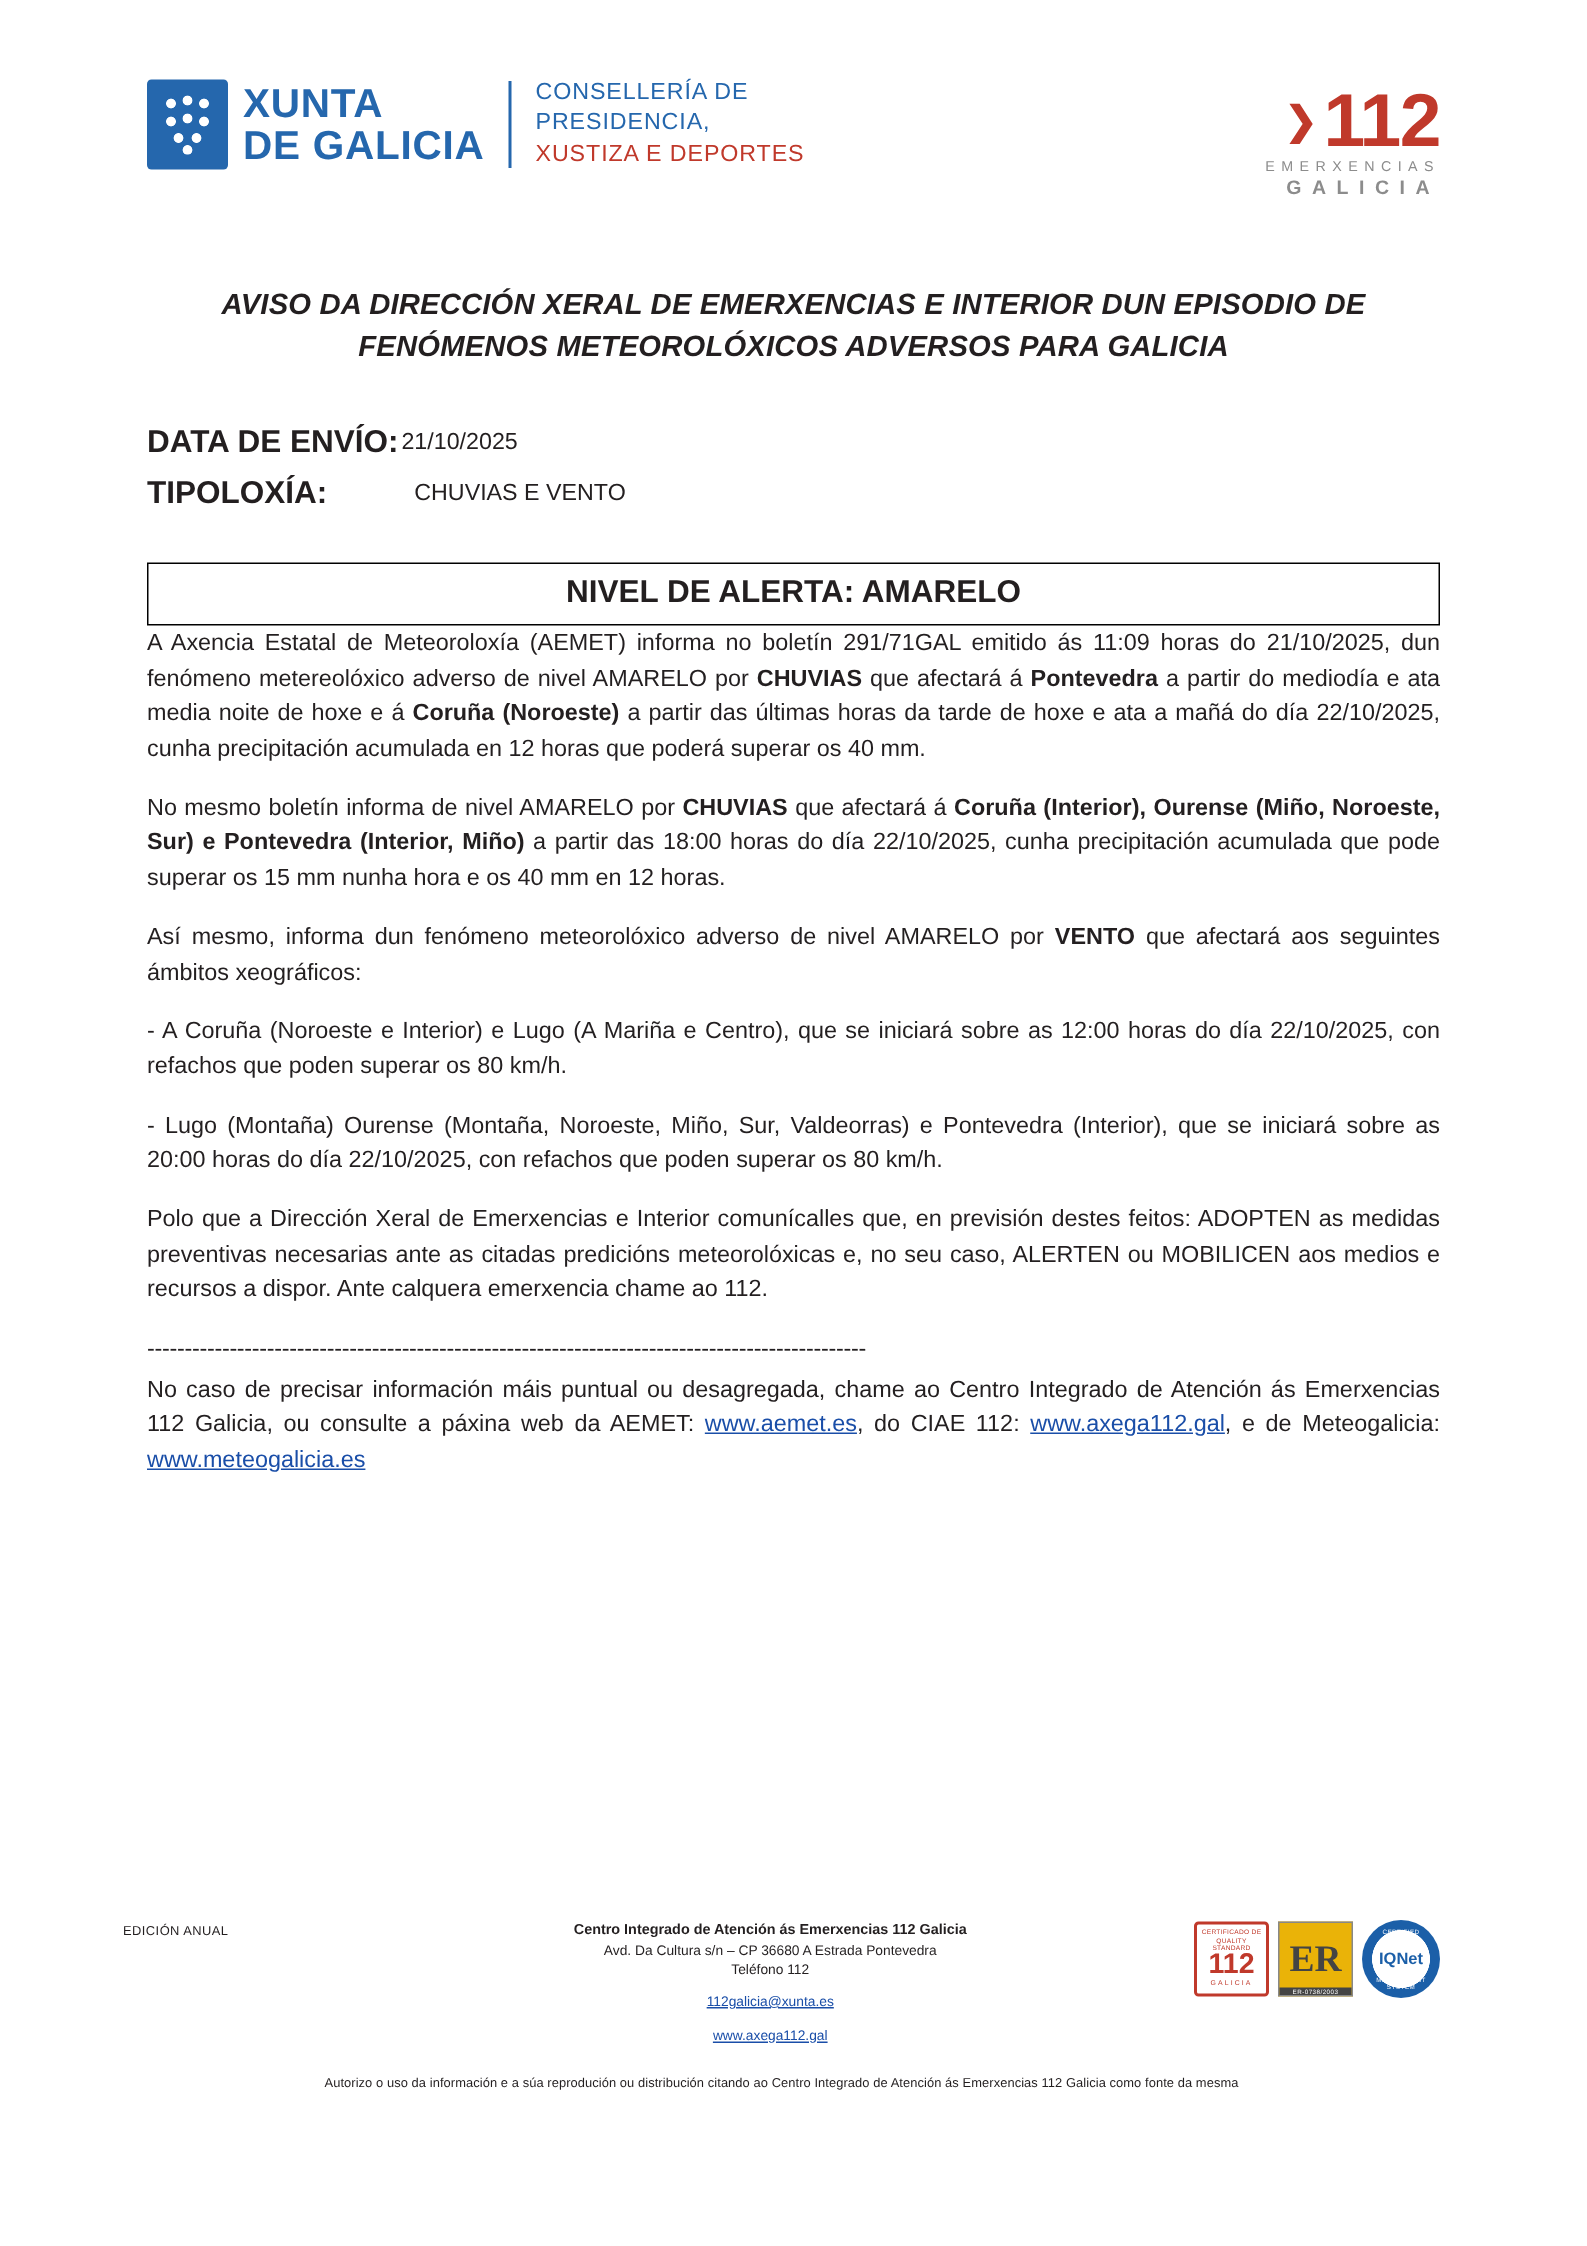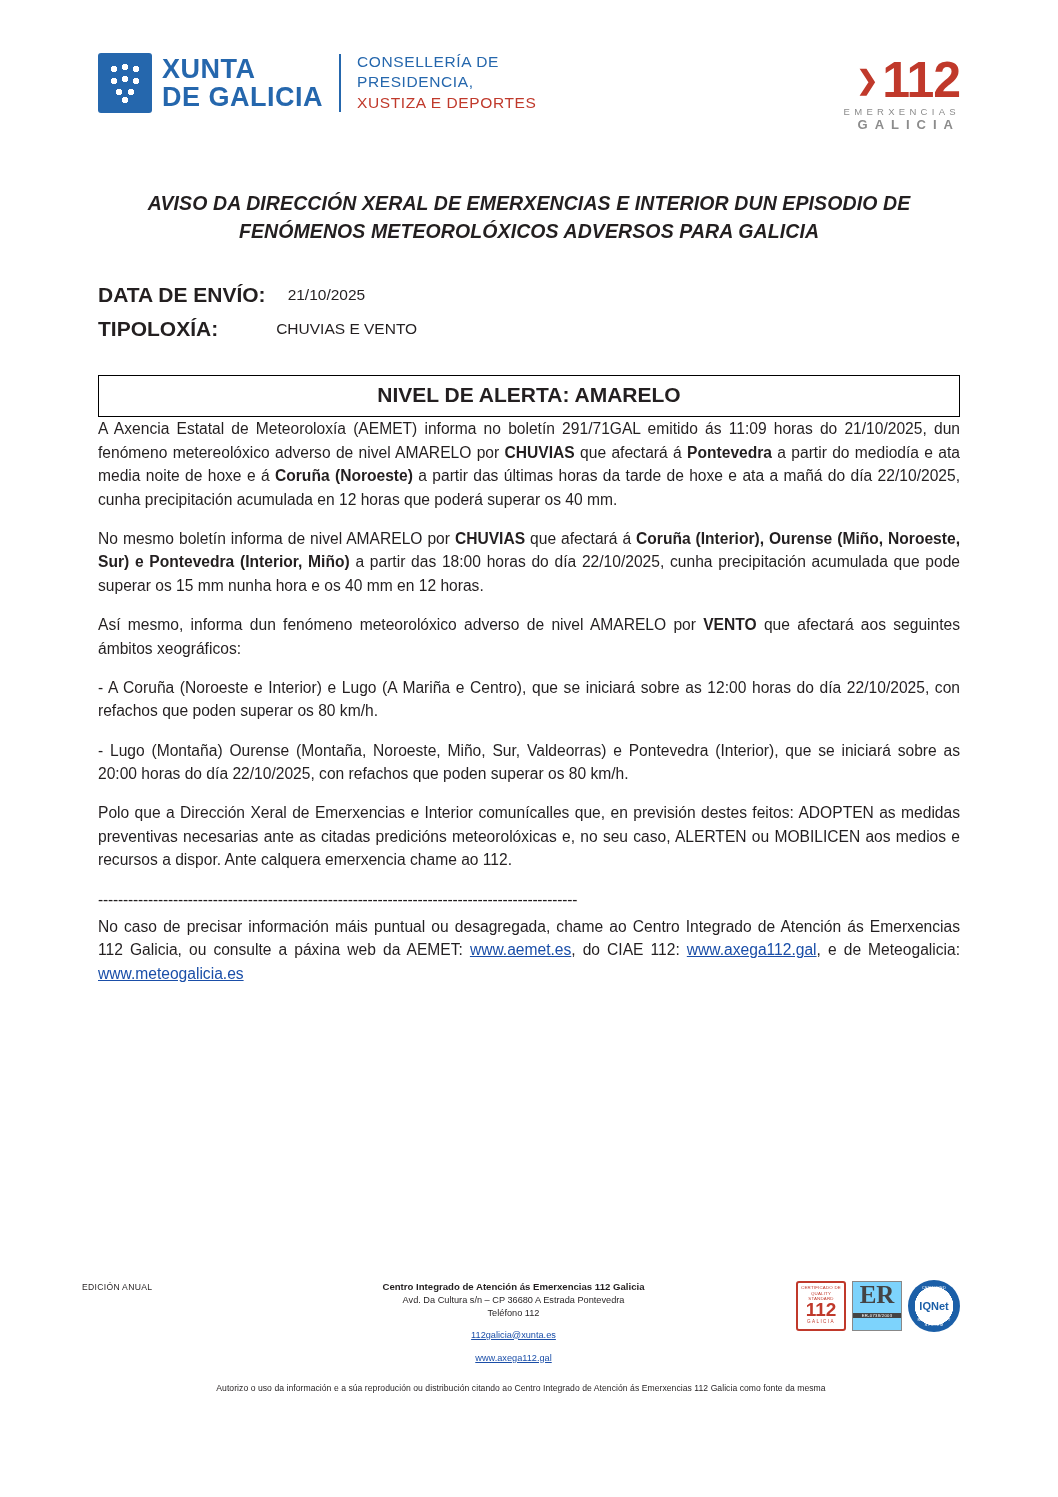--- a/index.html
+++ b/index.html
@@ -70,21 +70,21 @@
     font-weight: bold;
     line-height: 1.42;
     letter-spacing: .1px;
     font-style: italic;
   }
 
   
   .meta { margin-top: 38px; }
   .meta-row { display: flex; align-items: center; margin-bottom: 8px; }
   .meta-label { font-size: 21px; font-weight: bold; }
-  .meta-value { font-size: 15.5px; margin-left: 22px; }
+  .meta-value { font-size: 15.5px; margin-left: 2px; }
   .meta-row.second { margin-top: 10px; }
   .meta-row.second .meta-value { margin-left: 58px; }
 
   
   .alert-box {
     margin-top: 34px;
     border: 1px solid #000;
     text-align: center;
     padding: 7px 0 9px;
     font-size: 21px;
@@ -116,22 +116,22 @@
   .badge112 .ring {
     position: absolute; top: 2px; left: 3px; right: 3px; height: 16px;
     font-size: 4.4px; color: #c0392b; text-align: center; line-height: 1.25; letter-spacing: .2px;
   }
   .badge112 .n {
     font-size: 19px; font-weight: bold; color: #c0392b; margin-top: 12px; line-height: 1;
   }
   .badge112 .t { font-size: 4.6px; color: #c0392b; letter-spacing: 1.4px; }
 
   .badgeER {
-    width: 50px; height: 50px; border: 1px solid #888; background: #7dd3fc;
-    display: flex; flex-direction: column; align-items: center; justify-content: flex-start;
+    width: 50px; height: 50px; border: 1px solid #888; background: #eab308;
+    display: flex; flex-direction: column; align-items: center; justify-content: flex-end;
   }
   .badgeER .er { font-size: 25px; font-weight: bold; color: #444; line-height: 1; font-family: "Liberation Serif", serif; }
   .badgeER .bar { background: #444; color: #fff; font-size: 4.2px; width: 100%; text-align: center; margin-top: 6px; letter-spacing: .3px; }
 
   .badgeIQ {
     width: 52px; height: 52px; border-radius: 50%;
     background: radial-gradient(circle, #ffffff 52%, #1b5fa8 53%, #1b5fa8 100%);
     display: flex; align-items: center; justify-content: center; position: relative;
   }
   .badgeIQ .iq { font-size: 11px; font-weight: bold; color: #1b5fa8; }

